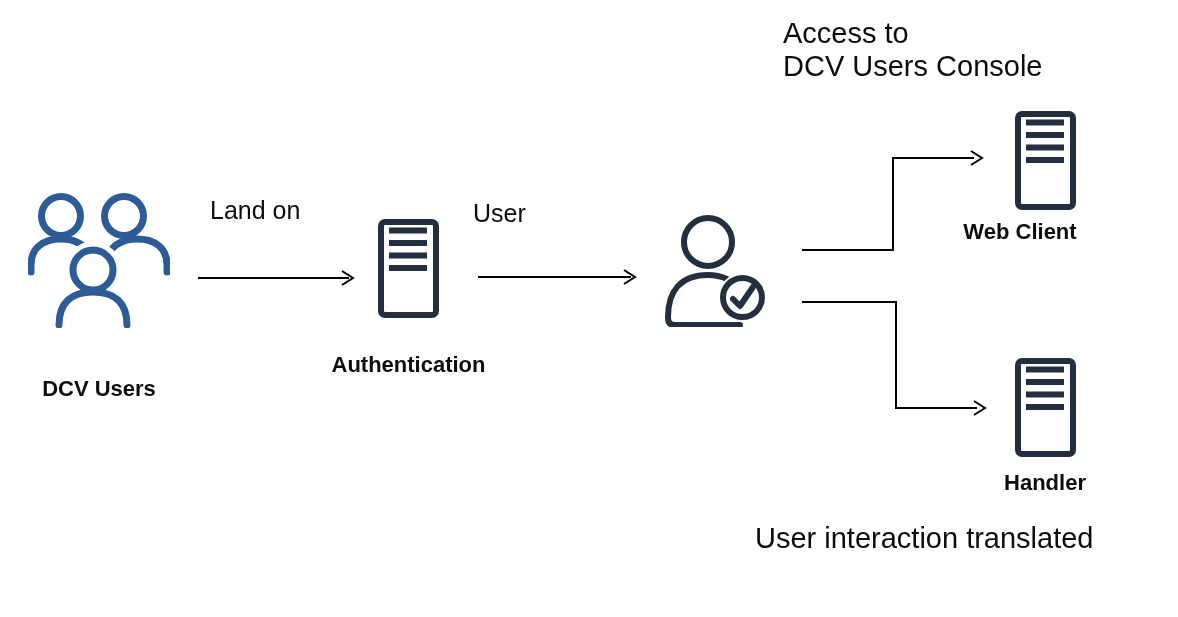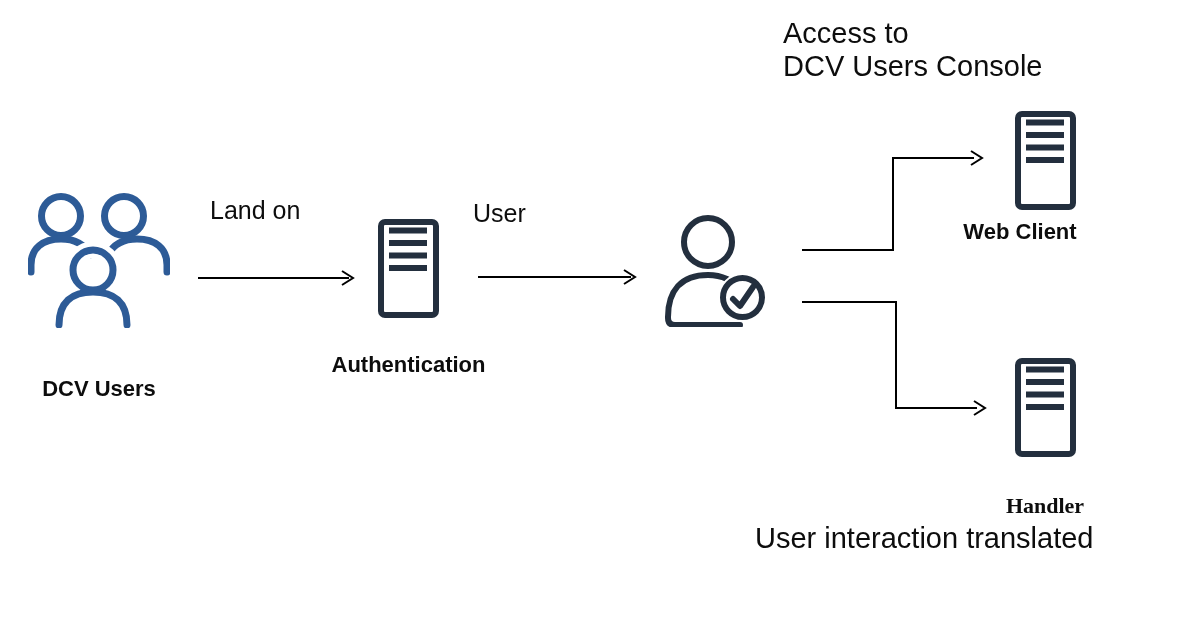--- a/index.html
+++ b/index.html
@@ -113,19 +113,19 @@
 
   <svg class="abs icon-dark" style="left:1015px;top:358px;" width="61" height="99" viewBox="0 0 61 99">
     <rect x="3" y="3" width="55" height="93" rx="4" fill="#ffffff" stroke="currentColor" stroke-width="6"></rect>
     <g fill="currentColor">
       <rect x="11" y="8.5" width="38" height="6"></rect>
       <rect x="11" y="21" width="38" height="6"></rect>
       <rect x="11" y="33.5" width="38" height="6"></rect>
       <rect x="11" y="46" width="38" height="6"></rect>
     </g>
   </svg>
-  <div class="abs node-label" style="left:955px;top:492px;width:180px;font-family:Liberation Serif, serif;">Handler</div>
+  <div class="abs node-label" style="left:955px;top:469px;width:180px;">Handler</div>
 
   <div class="abs annotation" style="left:755px;top:522px;">
     <div>User interaction translated</div>
   </div>
 
 </div>
 
 </body></html>

